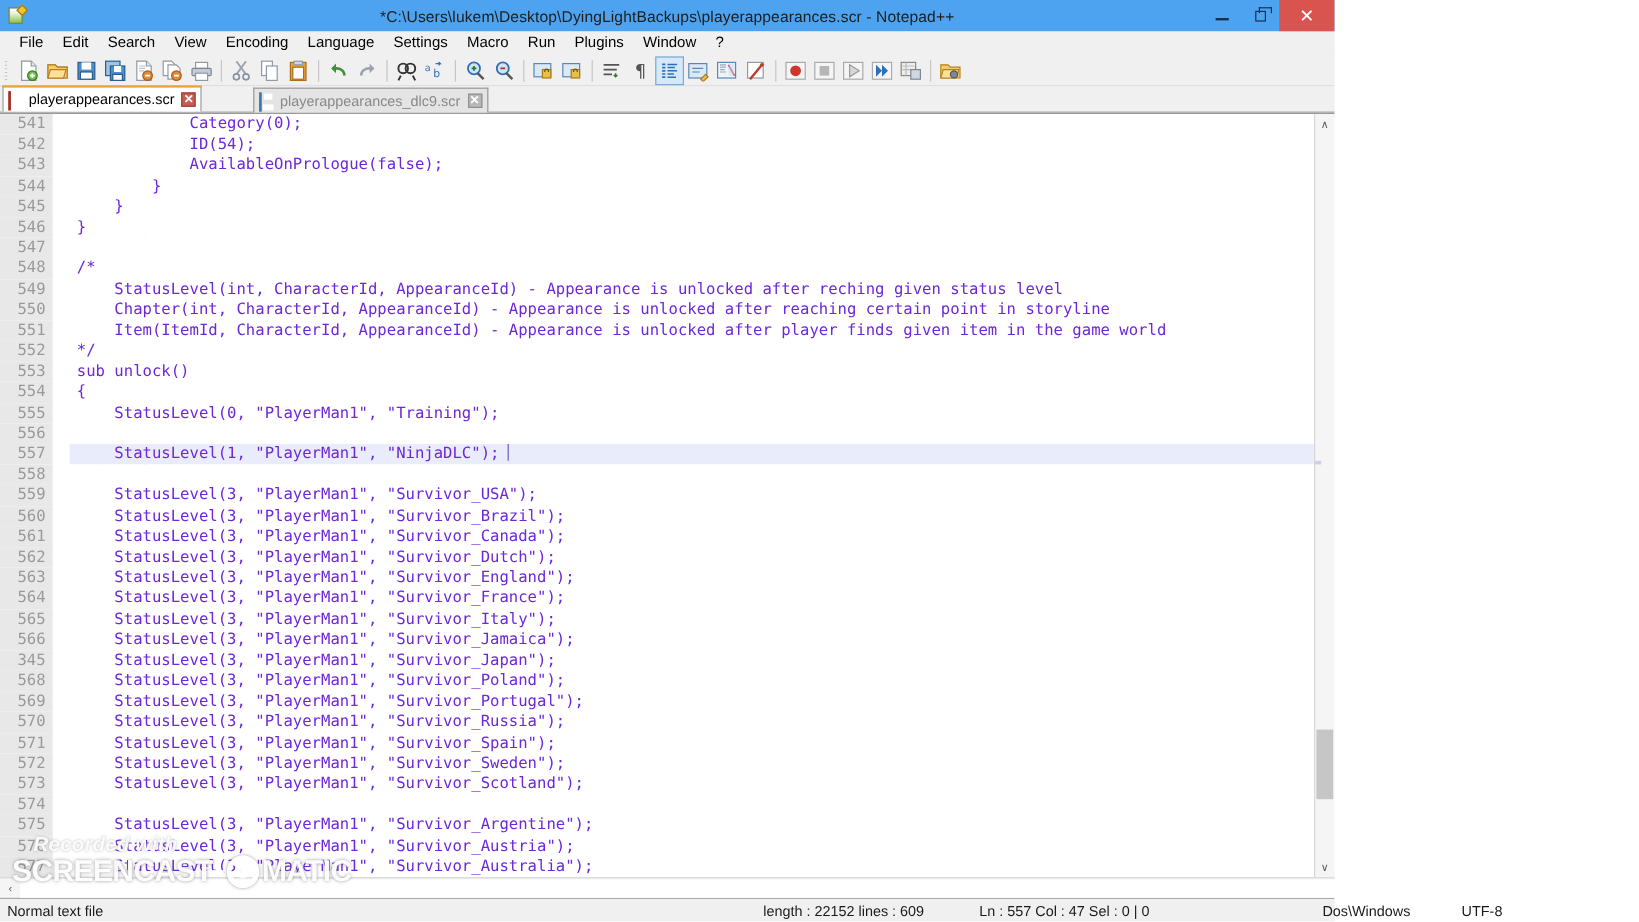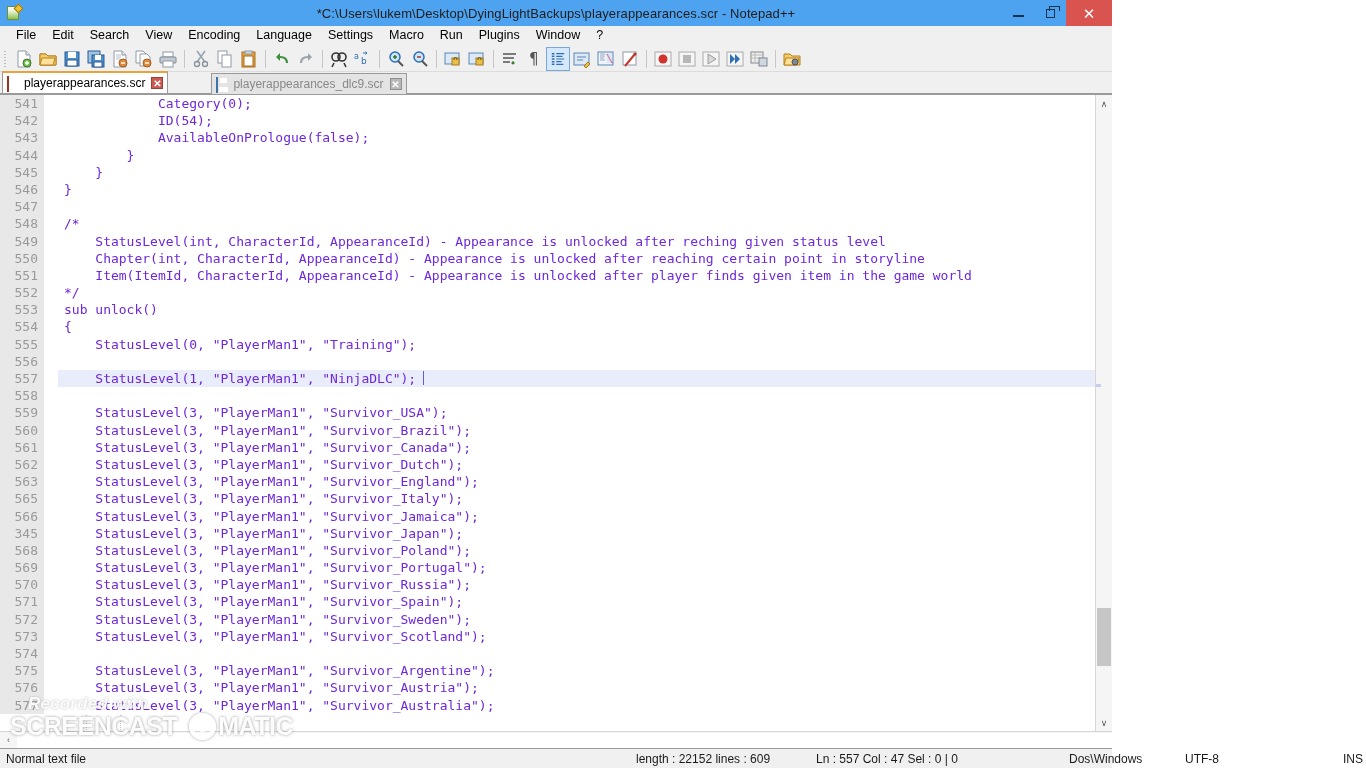--- a/index.html
+++ b/index.html
@@ -274,21 +274,21 @@
   .sb-cell {
     height: 20px;
     display: flex; align-items: center;
     padding: 0 8px;
     white-space: nowrap;
   }
   .sb-sep { width: 1px; height: 18px; background: #c8c8c8; }
   .sb-doc { flex: 0 0 628px; padding-left: 6px; }
   .sb-len { flex: 0 0 180px; }
   .sb-pos { flex: 0 0 253px; }
-  .sb-eol { flex: 0 0 116px; }
+  .sb-eol { flex: 0 0 116px; margin-left: 33px; }
   .sb-enc { flex: 0 0 158px; }
   .sb-ins { flex: 1 1 auto; }
   .sb-grip {
     width: 14px; height: 14px; margin-left: auto; margin-right: 2px;
     background-image:
       repeating-linear-gradient(135deg,#b0b0b0 0 1px,transparent 1px 4px);
   }
 
   
   .watermark {
@@ -630,20 +630,21 @@
           <div class="line"><div class="gutter">554</div><div class="fold"></div><div class="code">{</div></div>
           <div class="line"><div class="gutter">555</div><div class="fold"></div><div class="code">    StatusLevel(0, "PlayerMan1", "Training");</div></div>
           <div class="line"><div class="gutter">556</div><div class="fold"></div><div class="code"></div></div>
           <div class="line current"><div class="gutter">557</div><div class="fold"></div><div class="code">    StatusLevel(1, "PlayerMan1", "NinjaDLC");<span class="caret"></span></div></div>
           <div class="line"><div class="gutter">558</div><div class="fold"></div><div class="code"></div></div>
           <div class="line"><div class="gutter">559</div><div class="fold"></div><div class="code">    StatusLevel(3, "PlayerMan1", "Survivor_USA");</div></div>
           <div class="line"><div class="gutter">560</div><div class="fold"></div><div class="code">    StatusLevel(3, "PlayerMan1", "Survivor_Brazil");</div></div>
           <div class="line"><div class="gutter">561</div><div class="fold"></div><div class="code">    StatusLevel(3, "PlayerMan1", "Survivor_Canada");</div></div>
           <div class="line"><div class="gutter">562</div><div class="fold"></div><div class="code">    StatusLevel(3, "PlayerMan1", "Survivor_Dutch");</div></div>
           <div class="line"><div class="gutter">563</div><div class="fold"></div><div class="code">    StatusLevel(3, "PlayerMan1", "Survivor_England");</div></div>
+          <div class="line"><div class="gutter">564</div><div class="fold"></div><div class="code">    StatusLevel(3, "PlayerMan1", "Survivor_France");</div></div>
           <div class="line"><div class="gutter">565</div><div class="fold"></div><div class="code">    StatusLevel(3, "PlayerMan1", "Survivor_Italy");</div></div>
           <div class="line"><div class="gutter">566</div><div class="fold"></div><div class="code">    StatusLevel(3, "PlayerMan1", "Survivor_Jamaica");</div></div>
           <div class="line"><div class="gutter">345</div><div class="fold"></div><div class="code">    StatusLevel(3, "PlayerMan1", "Survivor_Japan");</div></div>
           <div class="line"><div class="gutter">568</div><div class="fold"></div><div class="code">    StatusLevel(3, "PlayerMan1", "Survivor_Poland");</div></div>
           <div class="line"><div class="gutter">569</div><div class="fold"></div><div class="code">    StatusLevel(3, "PlayerMan1", "Survivor_Portugal");</div></div>
           <div class="line"><div class="gutter">570</div><div class="fold"></div><div class="code">    StatusLevel(3, "PlayerMan1", "Survivor_Russia");</div></div>
           <div class="line"><div class="gutter">571</div><div class="fold"></div><div class="code">    StatusLevel(3, "PlayerMan1", "Survivor_Spain");</div></div>
           <div class="line"><div class="gutter">572</div><div class="fold"></div><div class="code">    StatusLevel(3, "PlayerMan1", "Survivor_Sweden");</div></div>
           <div class="line"><div class="gutter">573</div><div class="fold"></div><div class="code">    StatusLevel(3, "PlayerMan1", "Survivor_Scotland");</div></div>
           <div class="line"><div class="gutter">574</div><div class="fold"></div><div class="code"></div></div>

